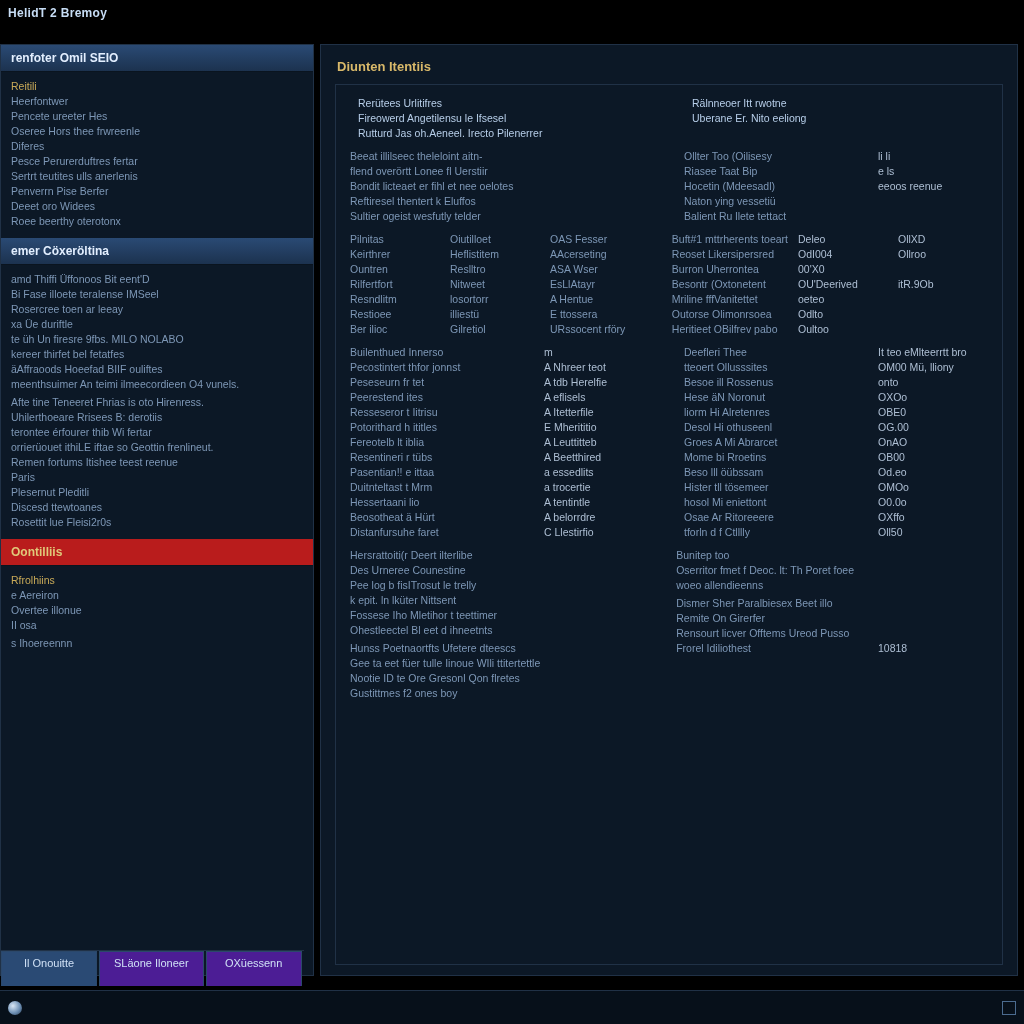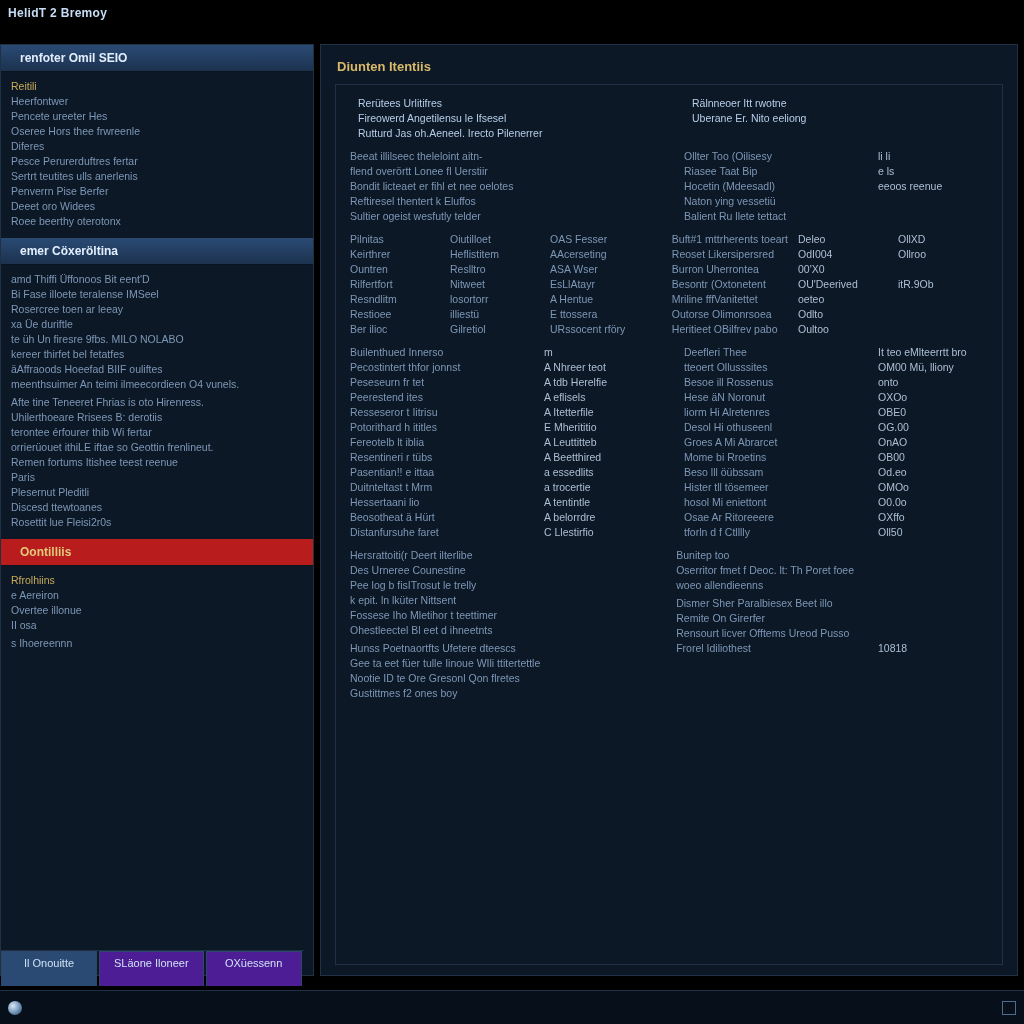--- a/index.html
+++ b/index.html
@@ -23,21 +23,21 @@
     display: flex; flex-direction: column;
   }
   .main {
     flex: 1; background: #0c1826; border: 1px solid #203146;
     display: flex; flex-direction: column; padding: 10px 14px;
     margin-right: 6px;
   }
   .section-header {
     background: linear-gradient(#2a4a74, #1c324f);
     color: #e3efff; font-weight: bold; font-size: 12px;
-    padding: 6px 19px; border-bottom: 1px solid #0a141f;
+    padding: 6px 10px; border-bottom: 1px solid #0a141f;
   }
   .section-header.gold { background: linear-gradient(#29425f, #1b2e44); color: #e0c97a; }
   .panel-body { padding: 6px 10px 10px; }
   .line { padding: 1.5px 0; white-space: nowrap; font-size: 10.5px; color: #7d97b6; }
   .line.gold { color: #c9aa58; }
   .line.bright { color: #b7cee9; padding-left: 8px; }
   .divider { height: 8px; }
   .main-title { color: #d9b96a; font-weight: bold; font-size: 13px; padding: 4px 2px 10px; }
   .content { border: 1px solid #203146; padding: 10px 14px; flex: 1; overflow: hidden; }
   .two-col { display: grid; grid-template-columns: 1fr 1fr; column-gap: 30px; }

